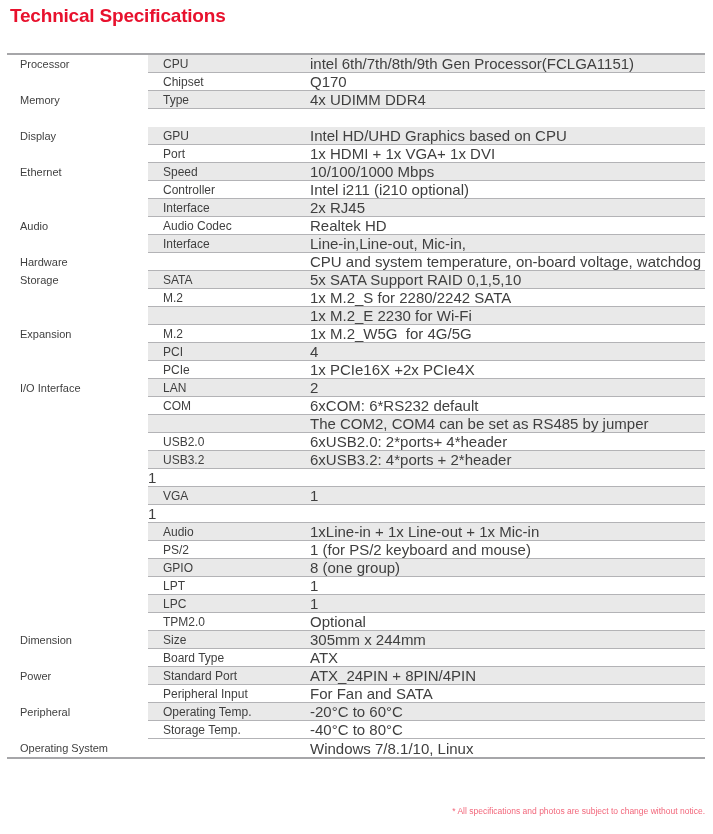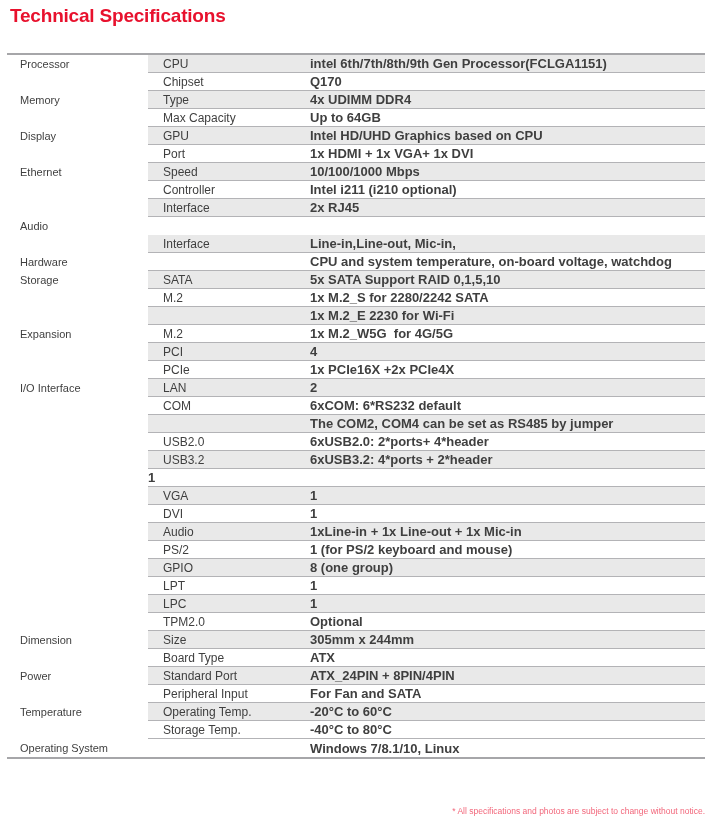--- a/index.html
+++ b/index.html
@@ -55,25 +55,24 @@
     box-sizing: border-box;
     display: flex;
     align-items: center;
     font-size: 12px;
     color: var(--text-color, #3f3f3f);
   }
   .value {
     flex: 1;
     display: flex;
     align-items: center;
-    font-size: 13px;
+    font-size: 15px;
     color: var(--text-color, #3f3f3f);
     white-space: pre;
     overflow: hidden;
-    font-weight: bold;
   }
   .footer-note {
     position: absolute;
     right: 8px;
     top: 806px;
     font-size: 8.5px;
     color: var(--footer-color, #f2677b);
   }
 </style>
 </head>
@@ -99,24 +98,20 @@
         </div>
         <div class="row">
           <div class="cat">Memory</div>
           <div class="spec shaded">
             <div class="label">Type</div>
             <div class="value">4x UDIMM DDR4</div>
           </div>
         </div>
         <div class="row">
           <div class="cat"></div>
-          <div class="spec">
-            <div class="label">Max Capacity</div>
-            <div class="value">Up to 64GB</div>
-          </div>
         </div>
         <div class="row">
           <div class="cat">Display</div>
           <div class="spec shaded">
             <div class="label">GPU</div>
             <div class="value">Intel HD/UHD Graphics based on CPU</div>
           </div>
         </div>
         <div class="row">
           <div class="cat"></div>
@@ -141,20 +136,24 @@
         </div>
         <div class="row">
           <div class="cat"></div>
           <div class="spec shaded">
             <div class="label">Interface</div>
             <div class="value">2x RJ45</div>
           </div>
         </div>
         <div class="row">
           <div class="cat">Audio</div>
+          <div class="spec">
+            <div class="label">Audio Codec</div>
+            <div class="value">Realtek HD</div>
+          </div>
         </div>
         <div class="row">
           <div class="cat"></div>
           <div class="spec shaded">
             <div class="label">Interface</div>
             <div class="value">Line-in,Line-out, Mic-in,</div>
           </div>
         </div>
         <div class="row">
           <div class="cat">Hardware</div>
@@ -249,21 +248,20 @@
         <div class="row">
           <div class="cat"></div>
           <div class="spec shaded">
             <div class="label">VGA</div>
             <div class="value">1</div>
           </div>
         </div>
         <div class="row">
           <div class="cat"></div>
           <div class="spec">
-            <div class="label">DVI</div>
             <div class="value">1</div>
           </div>
         </div>
         <div class="row">
           <div class="cat"></div>
           <div class="spec shaded">
             <div class="label">Audio</div>
             <div class="value">1xLine-in + 1x Line-out + 1x Mic-in</div>
           </div>
         </div>
@@ -324,21 +322,21 @@
           </div>
         </div>
         <div class="row">
           <div class="cat"></div>
           <div class="spec">
             <div class="label">Peripheral Input</div>
             <div class="value">For Fan and SATA</div>
           </div>
         </div>
         <div class="row">
-          <div class="cat">Temperature</div>
+          <div class="cat">Peripheral</div>
           <div class="spec shaded">
             <div class="label">Operating Temp.</div>
             <div class="value">-20°C to 60°C</div>
           </div>
         </div>
         <div class="row">
           <div class="cat"></div>
           <div class="spec">
             <div class="label">Storage Temp.</div>
             <div class="value">-40°C to 80°C</div>

